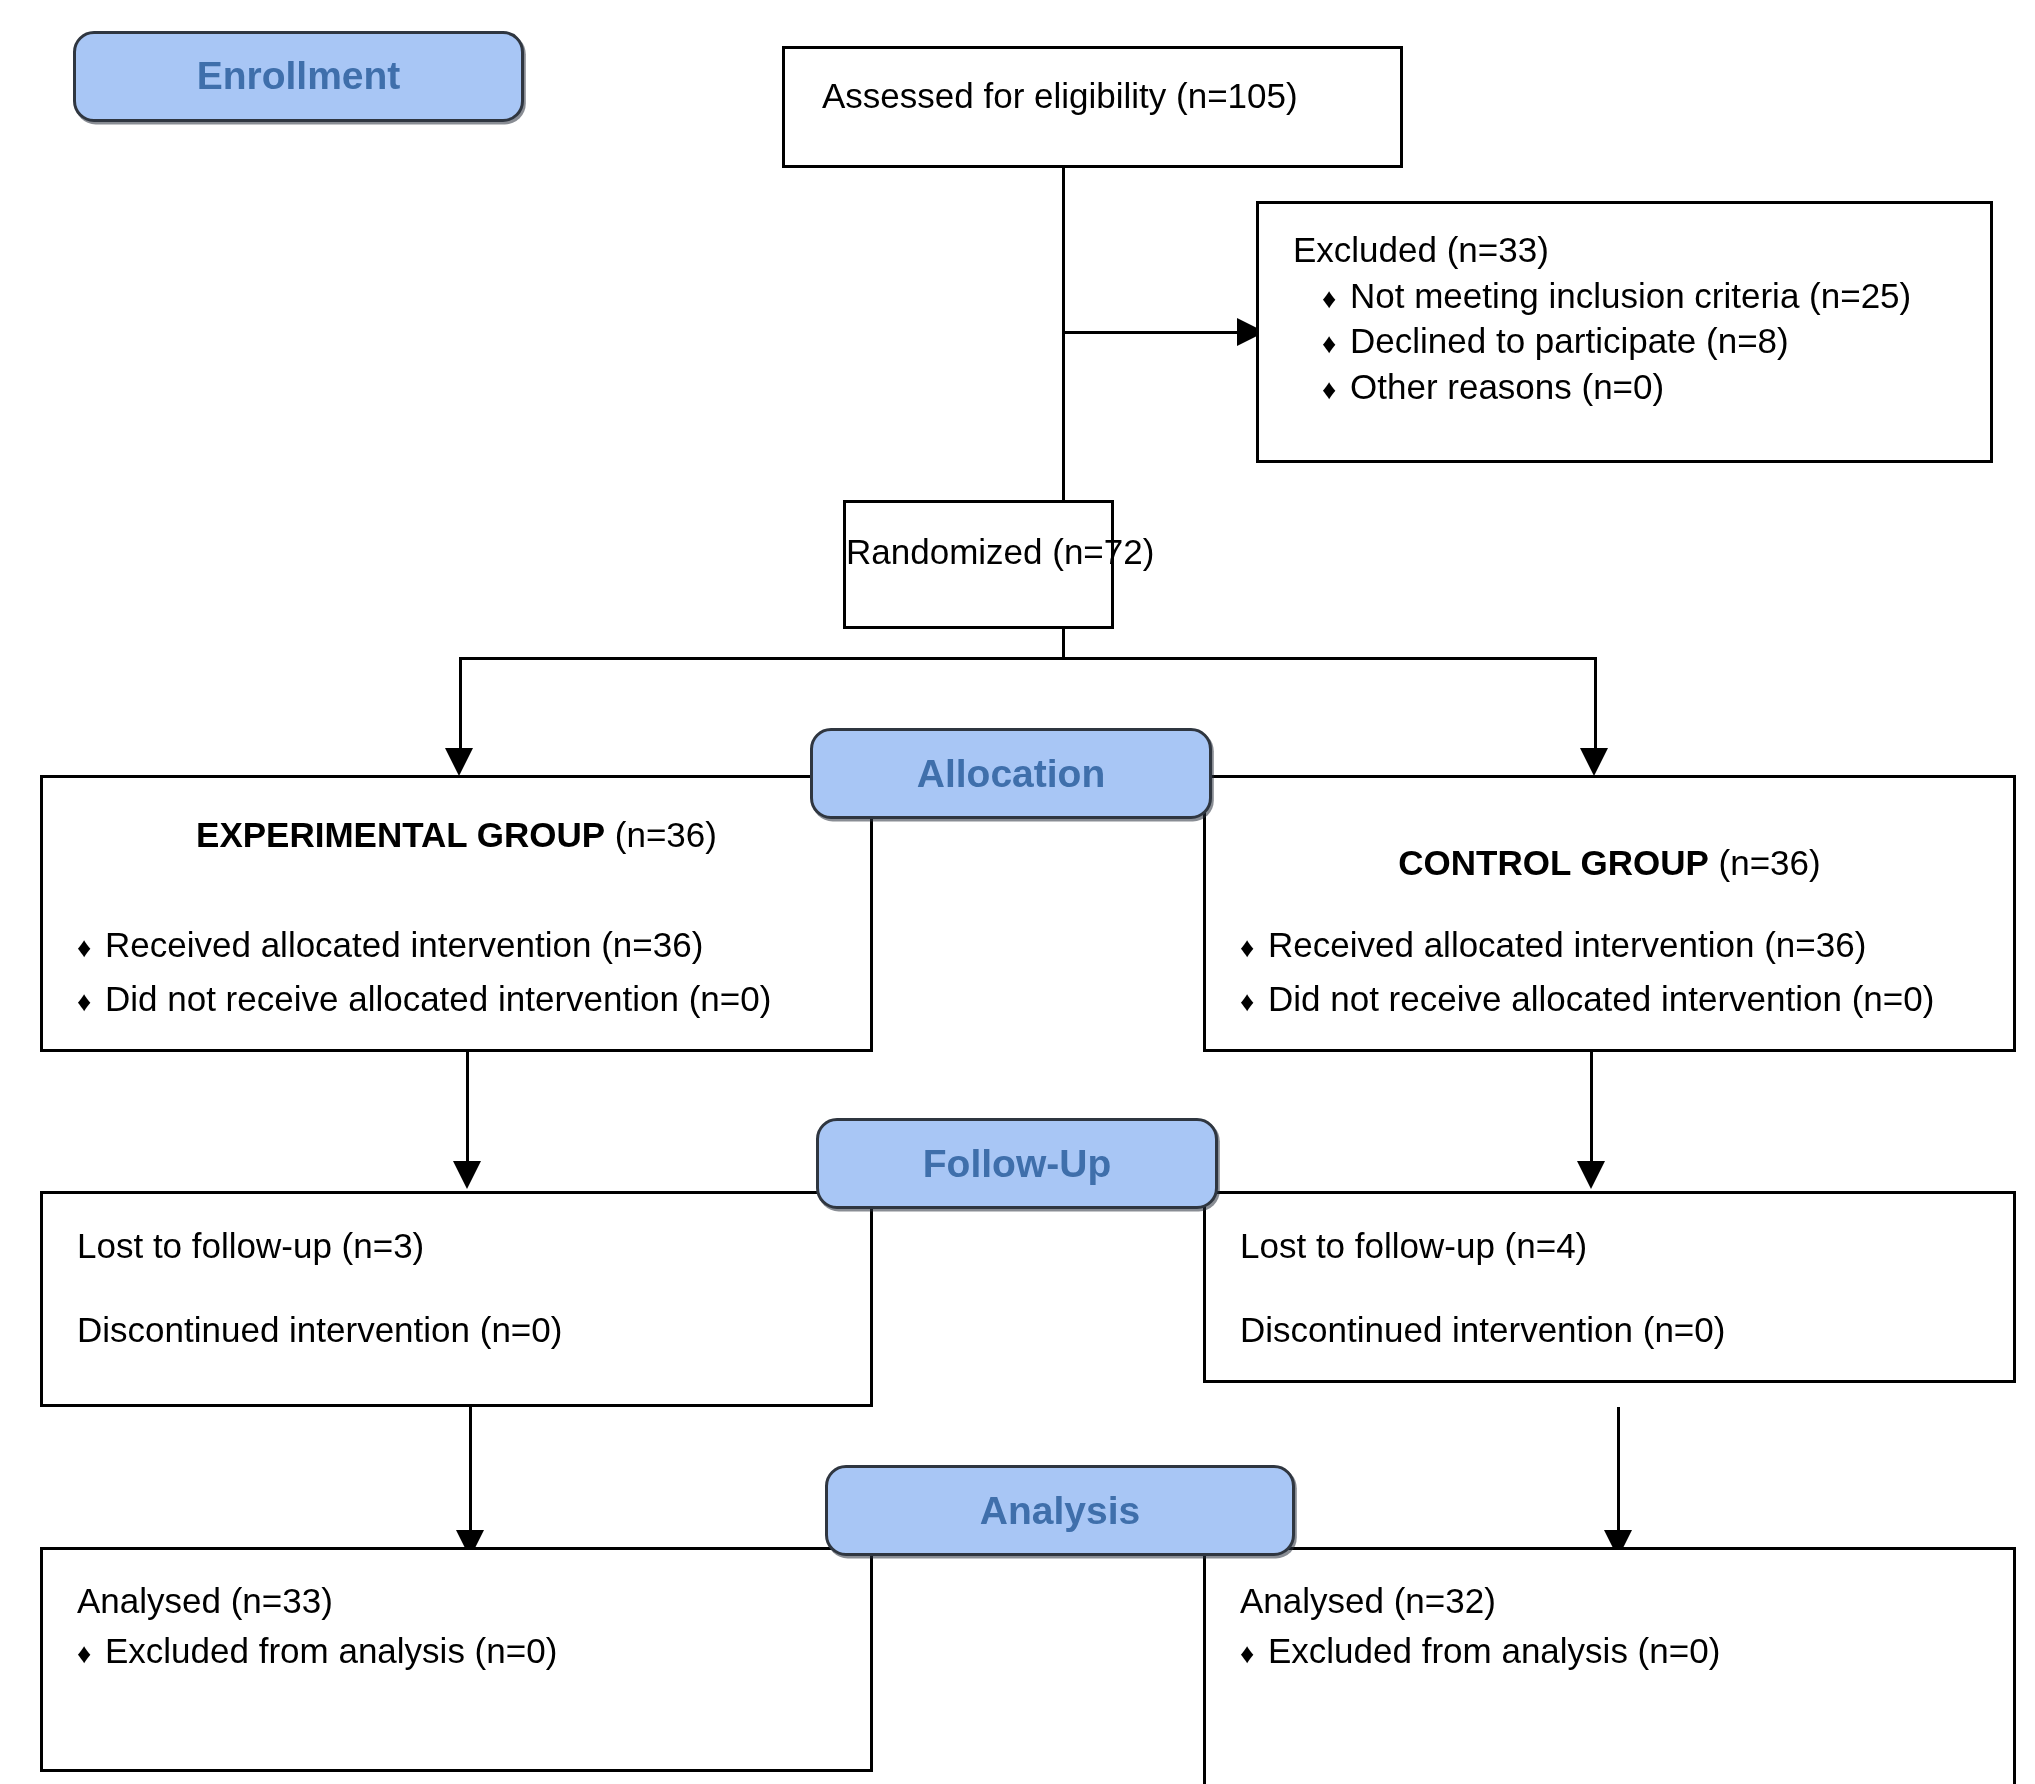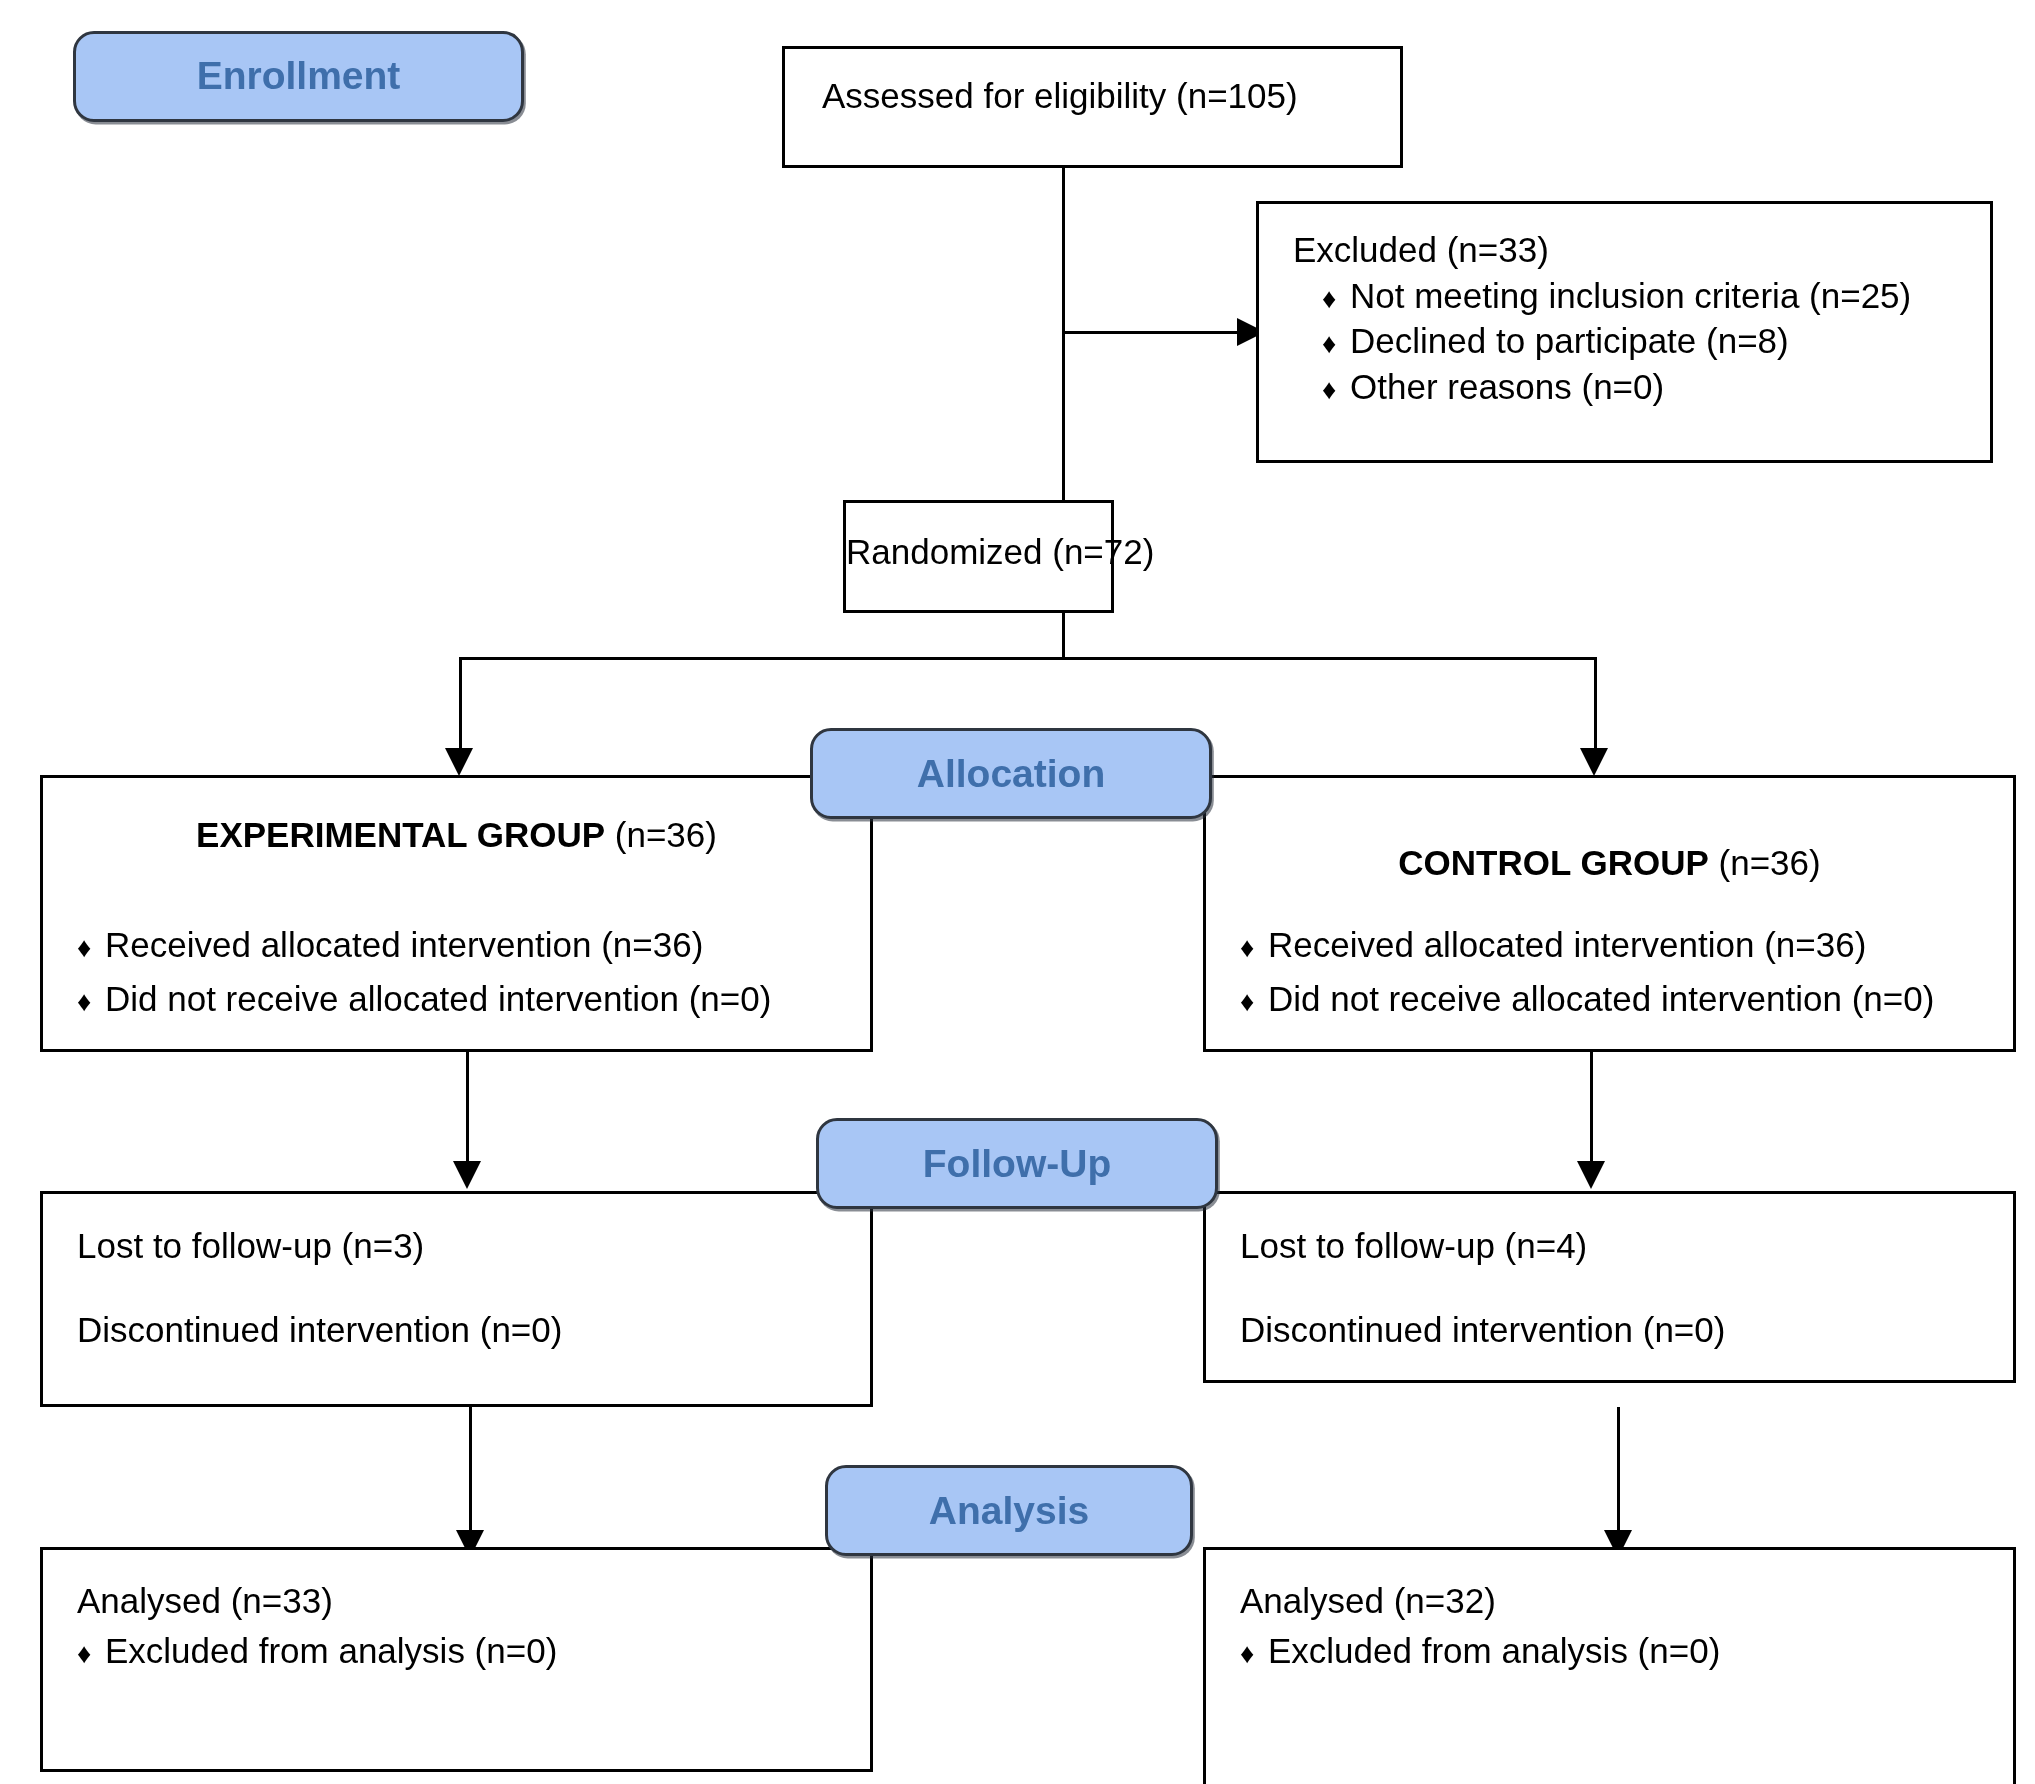--- a/index.html
+++ b/index.html
@@ -120,21 +120,21 @@
       </span>
       <span class="bullet-line" style="padding-left:29px;">
         <span class="dia">♦</span><span>Declined to participate (n=8)</span>
       </span>
       <span class="bullet-line" style="padding-left:29px;">
         <span class="dia">♦</span><span>Other reasons (n=0)</span>
       </span>
     </div>
   </div>
 
-  <div class="box" style="left:843px; top:500px; width:271px; height:113px;text-decoration:underline;">
+  <div class="box" style="left:843px; top:500px; width:271px; height:129px;text-decoration:underline;">
     <div class="box-text centered-title" style="left:0; top:25.6px;">Randomized (n=72)</div>
   </div>
 
   <div class="vline" style="left:1062px; top:612px; height:48px;"></div>
   <div class="hline" style="left:459px; top:657px; width:1138px;"></div>
   <div class="vline" style="left:459px; top:657px; height:102px;"></div>
   <div class="vline" style="left:1594px; top:657px; height:102px;"></div>
   <div class="arrow-down" style="left:445px; top:748px;"></div>
   <div class="arrow-down" style="left:1580px; top:748px;"></div>
 
@@ -187,21 +187,21 @@
   <div class="box" style="left:1203px; top:1191px; width:813px; height:192px;">
     <div class="box-text" style="left:34px; top:29px;">Lost to follow-up (n=4)</div>
     <div class="box-text" style="left:34px; top:113px;">Discontinued intervention (n=0)</div>
   </div>
 
   <div class="vline" style="left:469px; top:1407px; height:131px;"></div>
   <div class="arrow-down" style="left:456px; top:1530px;"></div>
   <div class="vline" style="left:1617px; top:1407px; height:131px;"></div>
   <div class="arrow-down" style="left:1604px; top:1530px;"></div>
 
-  <div class="stage" style="left:825px; top:1465px; width:368px; height:91px;">
+  <div class="stage" style="left:825px; top:1465px; width:470px; height:91px;">
     <span>Analysis</span>
   </div>
 
   <div class="box" style="left:40px; top:1547px; width:833px; height:225px;">
     <div class="box-text" style="left:34px; top:25.6px; line-height:1.45;">
       <span class="bullet-line">Analysed (n=33)</span>
       <span class="bullet-line">
         <span class="dia">♦</span><span>Excluded from analysis (n=0)</span>
       </span>
     </div>

